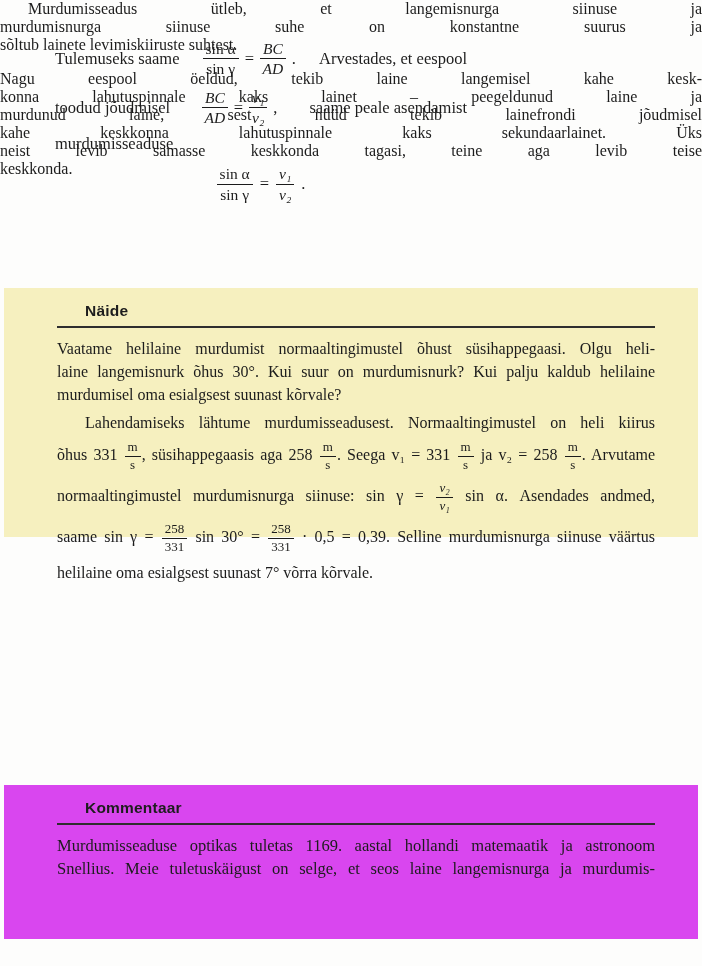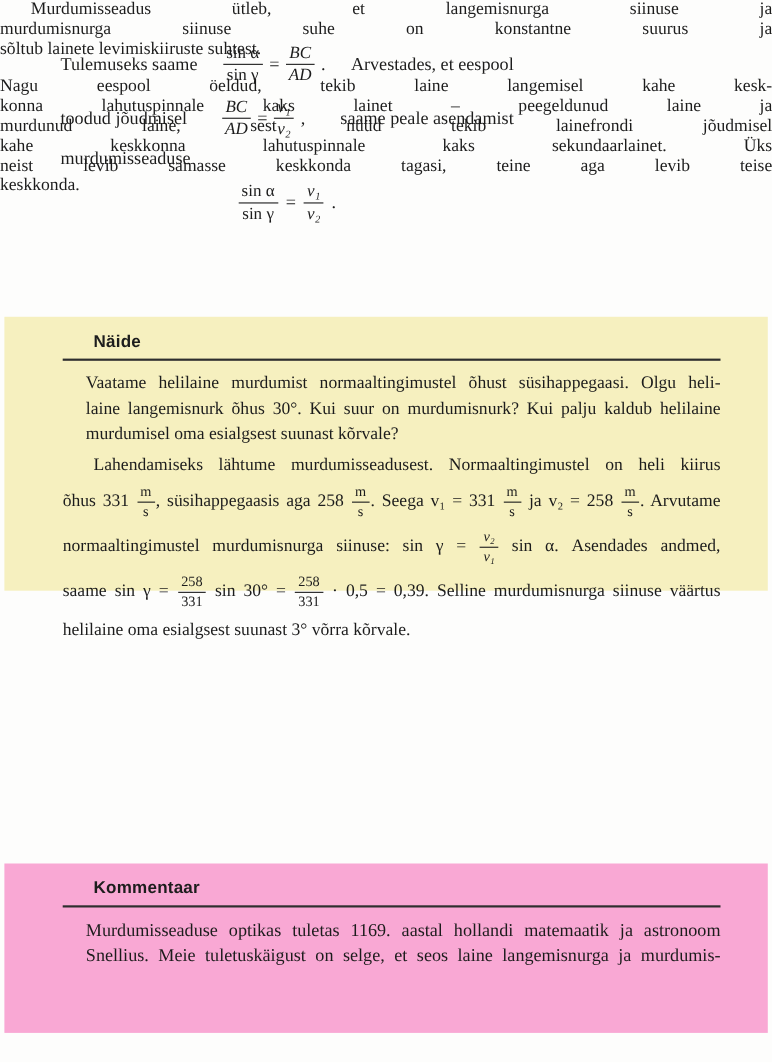--- a/index.html
+++ b/index.html
@@ -28,21 +28,21 @@
   .law{position:absolute;top:198px;left:55px;width:412px;font-size:16.5px;line-height:22.5px;margin:0;}
   
   .box{position:absolute;left:4px;width:694px;box-sizing:border-box;
        padding:13px 43px 0 53px;}
   .box-example{top:288px;height:249px;}
   .box-comment{top:785px;height:154px;}
   .box h2{font-family:"Liberation Sans", sans-serif;font-size:15.5px;font-weight:bold;
           color:#1d1d1d;margin:0 0 0 28px;letter-spacing:.2px;line-height:20px;}
   .rule{height:2px;background:#2e2e2e;margin-top:5px;}
   .para{margin-top:9px;font-size:16px;line-height:23px;}
-  .para > div{min-height:23px;margin-left:21px;}
+  .para > div{min-height:23px;}
   
   .calc{margin-top:5px;font-size:16px;}
   .calc-line{line-height:23px;margin-top:4px;}
   .calc .frac{font-size:13px;line-height:1.15;margin:2px 1px;}
   
   .mid{position:absolute;top:627px;left:55px;width:409px;font-size:16.5px;line-height:22.4px;margin:0;}
   .comment-para{font-size:16.5px;}
 </style>
 </head>
 <body>
@@ -133,35 +133,35 @@
             <span class="num">v₂</span>
             <span class="den">v₁</span>
           </span><span> sin α.  Asendades andmed,</span></div>
       <div class="calc-line jl"><span>saame  sin γ = </span><span class="frac">
             <span class="num">258</span>
             <span class="den">331</span>
           </span><span> sin 30° = </span><span class="frac">
             <span class="num">258</span>
             <span class="den">331</span>
           </span><span> · 0,5 = 0,39.  Selline murdumisnurga siinuse väärtus</span></div>
-      <div class="calc-line jl-end">helilaine oma esialgsest suunast 3° võrra kõrvale.</div>
+      <div class="calc-line jl-end">helilaine oma esialgsest suunast 7° võrra kõrvale.</div>
     </div>
   </section>
 
   <p class="mid">
     </p>
     <div class="jl">Nagu eespool öeldud, tekib laine langemisel kahe kesk-</div>
     <div class="jl">konna lahutuspinnale kaks lainet – peegeldunud laine ja</div>
     <div class="jl">murdunud laine, sest nüüd tekib lainefrondi jõudmisel</div>
     <div class="jl">kahe keskkonna lahutuspinnale kaks sekundaarlainet. Üks</div>
     <div class="jl">neist levib samasse keskkonda tagasi, teine aga levib teise</div>
     <div class="jl-end">keskkonda.</div>
   <p></p>
 
-  <section class="box box-comment" style="background: #f9a8d4;">
+  <section class="box box-comment" style="background: #d946ef;">
     <h2>Kommentaar</h2>
     <div class="rule"></div>
     <div class="para comment-para">
       <div class="jl">Murdumisseaduse optikas tuletas 1169. aastal hollandi matemaatik ja astronoom</div>
       <div class="jl">Snellius. Meie tuletuskäigust on selge, et seos laine langemisnurga ja murdumis-</div>
     </div>
   </section>
 
 </div>
 

